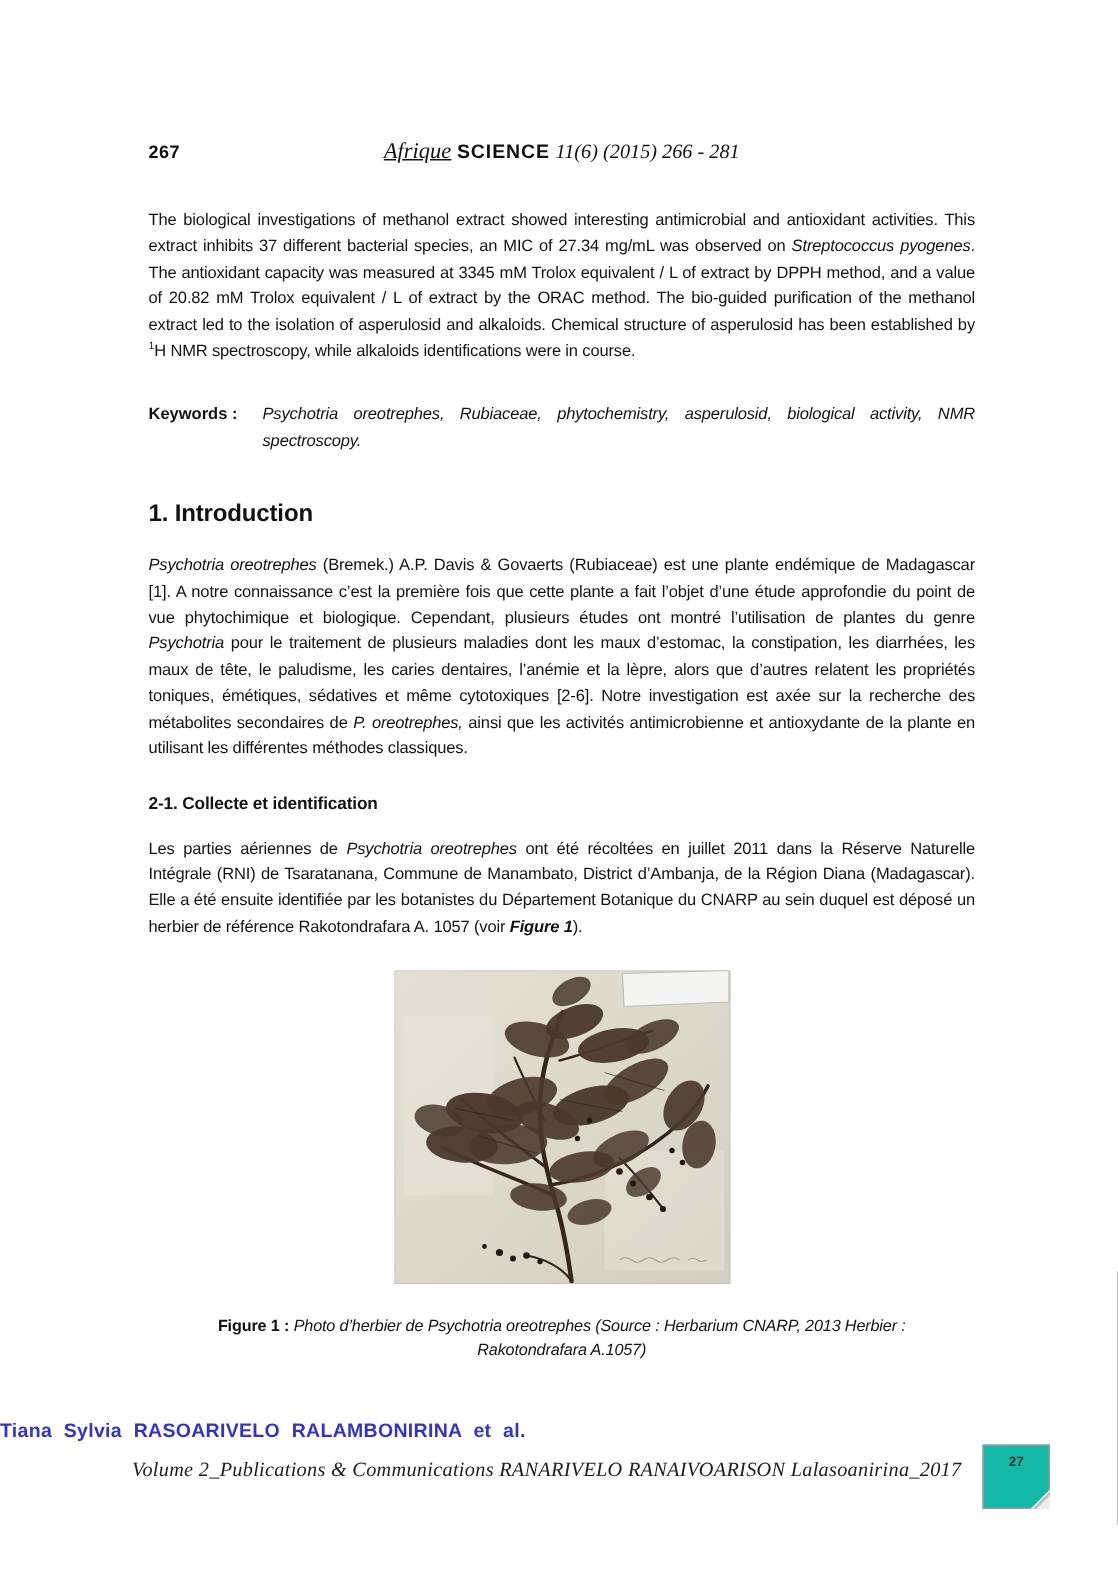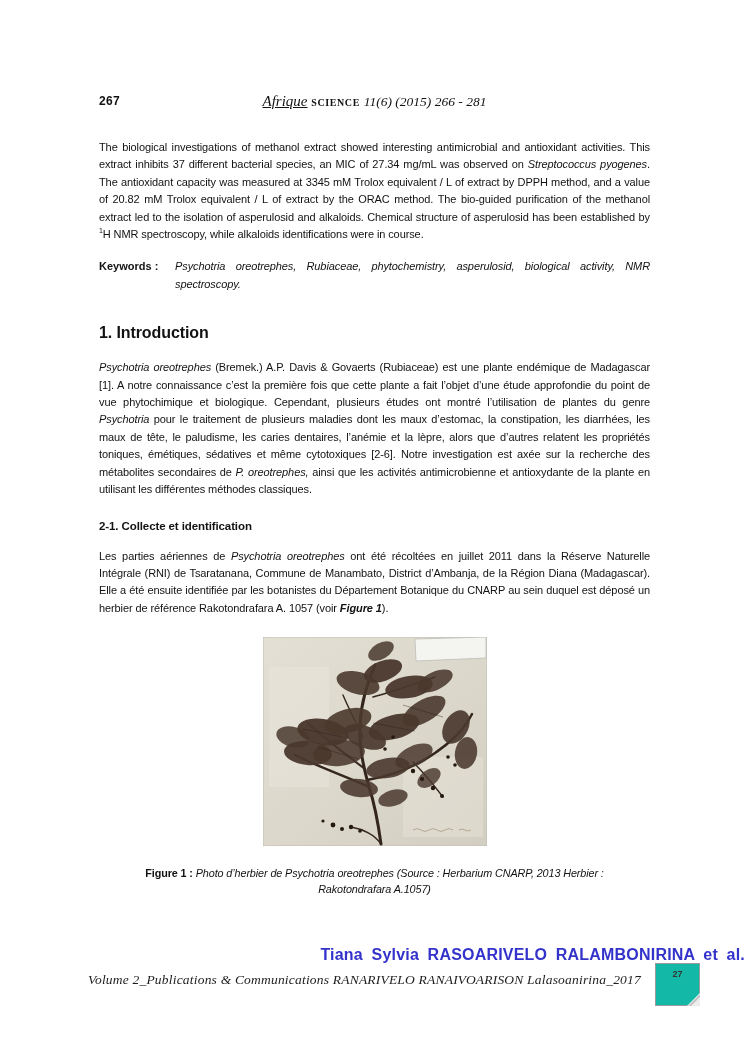--- a/index.html
+++ b/index.html
@@ -12,49 +12,49 @@
     overflow:hidden;
   }
   .content{
     position:absolute;left:99px;top:92px;width:551px;
   }
   
   .hdr{position:relative;height:22px;}
   .hdr .pgnum{position:absolute;left:0;top:2px;font-weight:bold;font-size:12px;letter-spacing:.3px;}
   .hdr .jtitle{text-align:center;font-size:13.5px;padding-top:1px;}
   .hdr .jscript{font-family:"Liberation Serif",serif;font-style:italic;font-size:15px;text-decoration:underline;}
-  .hdr .jcaps{font-family:Liberation Serif, serif;font-weight:600;font-size:10px;letter-spacing:.6px;text-align:center;}
+  .hdr .jcaps{font-family:Liberation Sans, sans-serif;font-weight:600;font-size:13px;letter-spacing:.6px;text-align:center;}
   .hdr .jissue{font-family:"Liberation Serif",serif;font-style:italic;font-size:13.5px;}
   
   .para{
     font-size:11px;line-height:17.4px;text-align:justify;
     letter-spacing:-0.1px;
   }
   .abstract{margin-top:25px;}
   .it{font-style:italic;}
   .bd{font-weight:bold;}
   sup{font-size:7px;line-height:0;vertical-align:super;}
-  .keywords{margin-top:15px;display:flex;}
+  .keywords{margin-top:25px;display:flex;}
   .keywords .klabel{flex:none;width:76px;font-weight:bold;font-size:11px;line-height:17.4px;}
   .keywords .ktext{flex:1;}
   .h-main{font-size:16px;font-weight:bold;margin:31px 0 0 0;letter-spacing:-0.1px;}
   .intro-para{margin-top:17px;}
   .h-sub{font-size:11.5px;font-weight:bold;margin:21px 0 0 0;letter-spacing:-0.1px;}
   .collecte-para{margin-top:16px;}
   
   .figwrap{margin-top:20px;text-align:center;}
   .figwrap svg{display:inline-block;}
   .figcap{
     margin:15px auto 0 auto;width:505px;text-align:center;
     font-size:10.8px;line-height:16px;letter-spacing:-0.1px;
   }
   
   .authors{
-    position:absolute;top:946px;left:0;width:745px;text-align:right;
-    font-size:16px;font-weight:bold;word-spacing:4px;letter-spacing:.2px;
+    position:absolute;top:946px;left:0;width:745px;text-align:left;
+    font-size:13px;font-weight:bold;word-spacing:4px;letter-spacing:.2px;
   }
   .volume{
     position:absolute;top:972px;left:88px;
     font-family:"Liberation Serif",serif;font-style:italic;font-size:13.5px;color:#1c1c1c;
     letter-spacing:.2px;
   }
   .pagebox{
     position:absolute;top:963px;right:45px;width:45px;height:43px;
     border:1px solid #9a9a9a;background:#14b8a6;box-sizing:border-box;
   }

